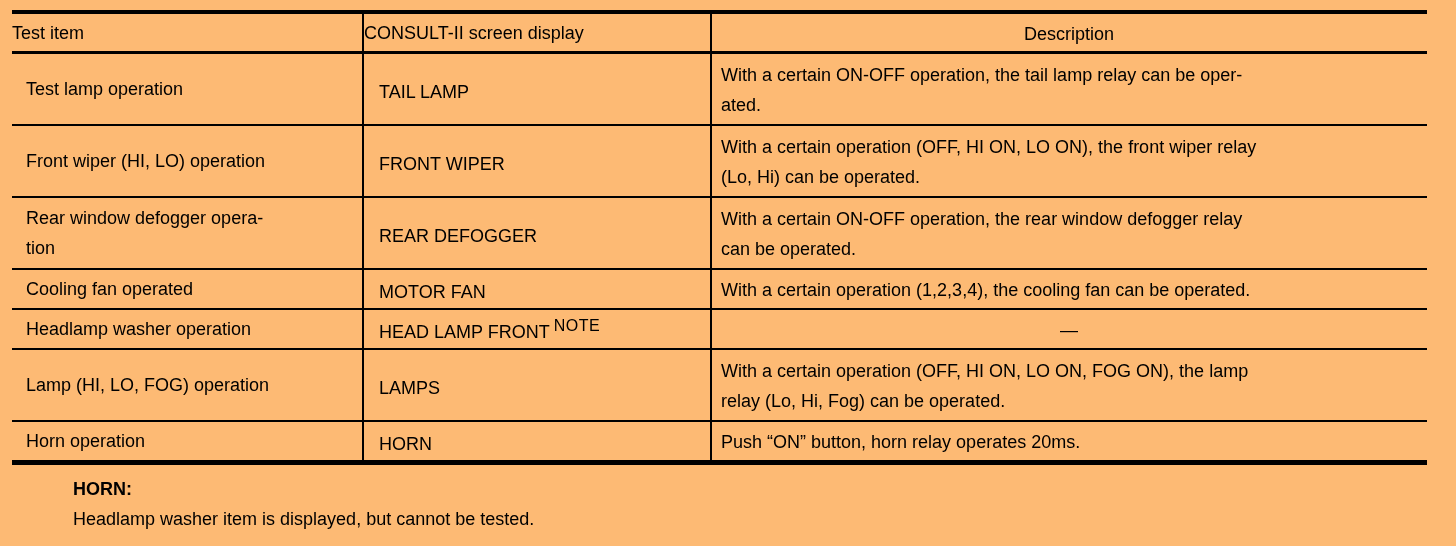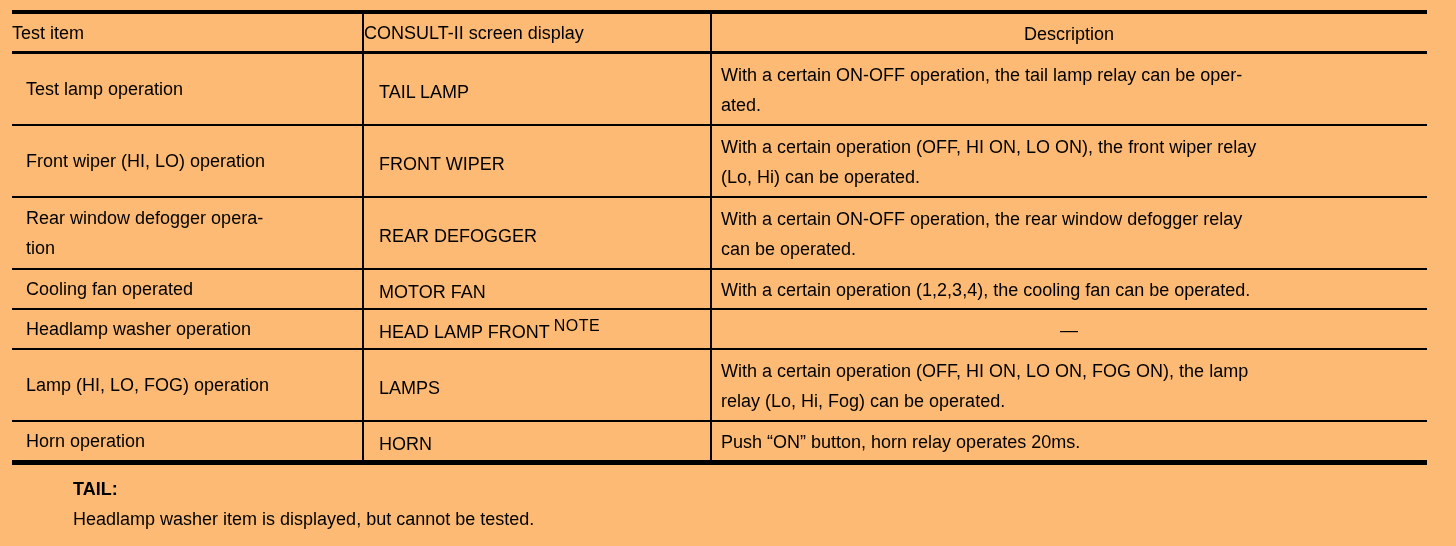--- a/index.html
+++ b/index.html
@@ -113,17 +113,17 @@
       </tr>
       <tr class="row-h40 last-row">
         <td class="col-test">Horn operation</td>
         <td class="col-display"><span>HORN</span><sup class="note-sup"></sup></td>
         <td class="col-desc">Push “ON” button, horn relay operates 20ms.</td>
       </tr>
     </tbody>
   </table>
 
   <div class="footer-note">
-    <div class="note-label">TAIL:</div>
+    <div class="note-label">HORN:</div>
     <div class="note-text">Headlamp washer item is displayed, but cannot be tested.</div>
   </div>
 
 </div>
 
 </body></html>

